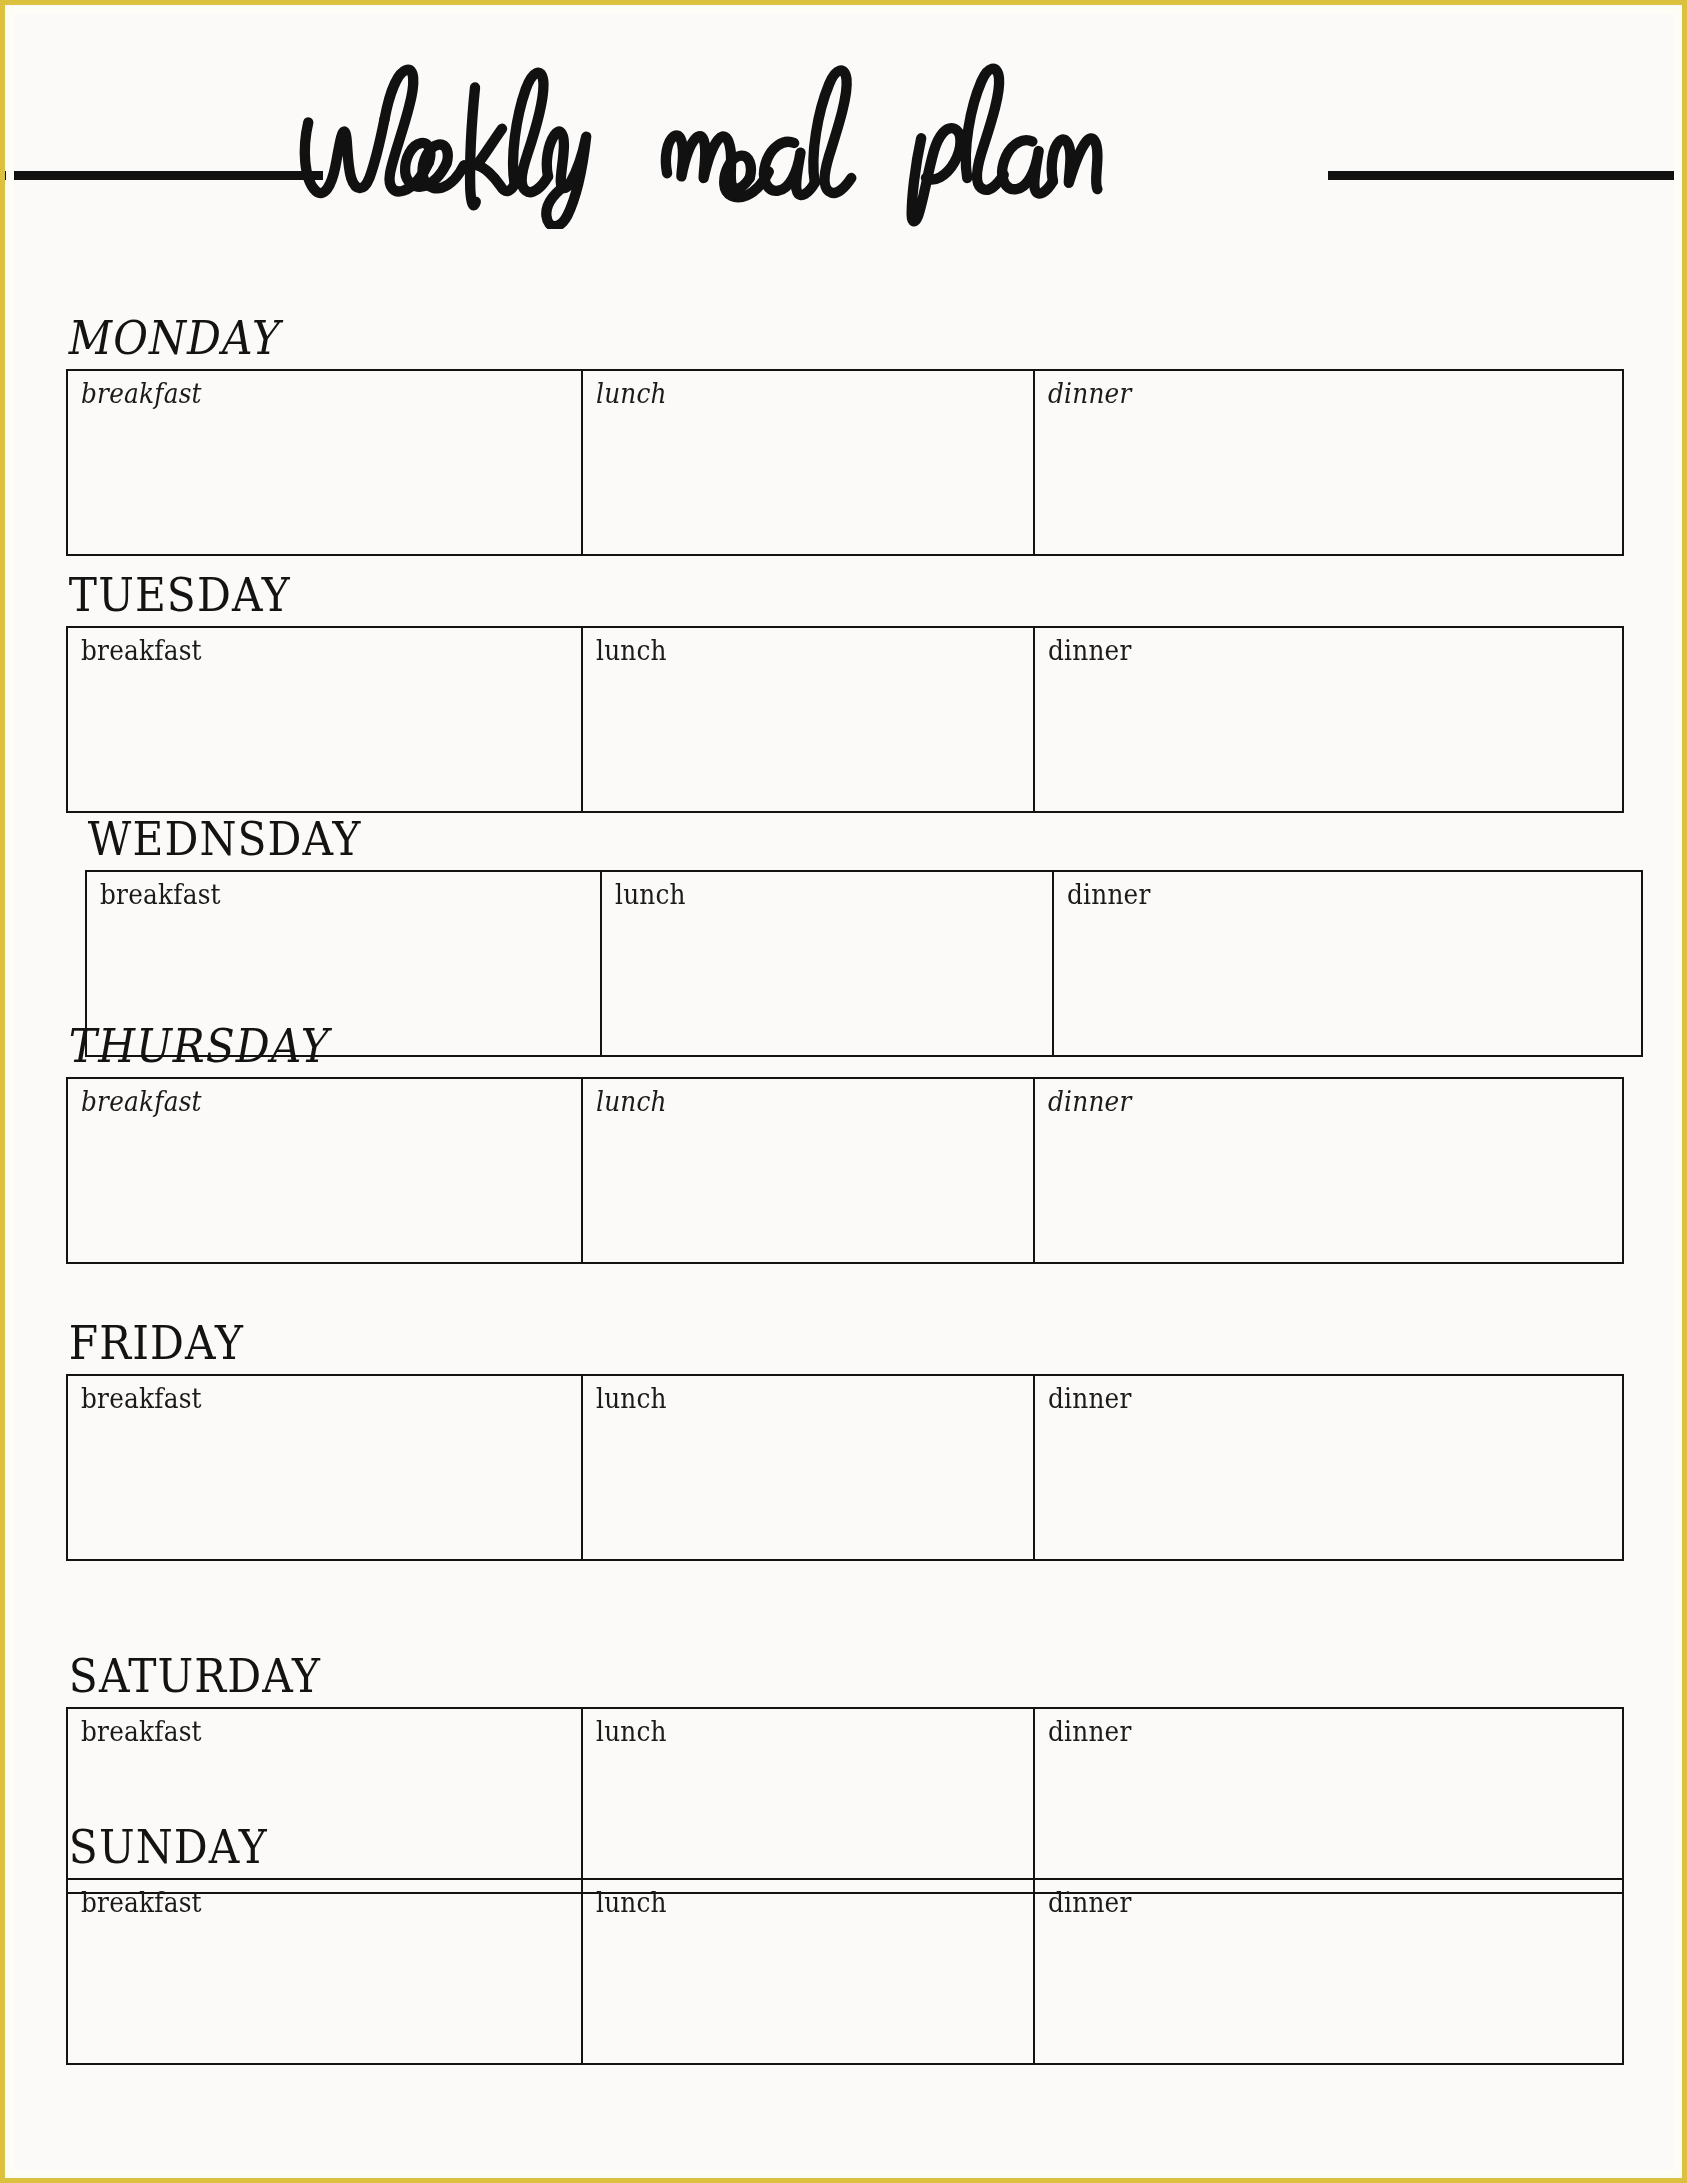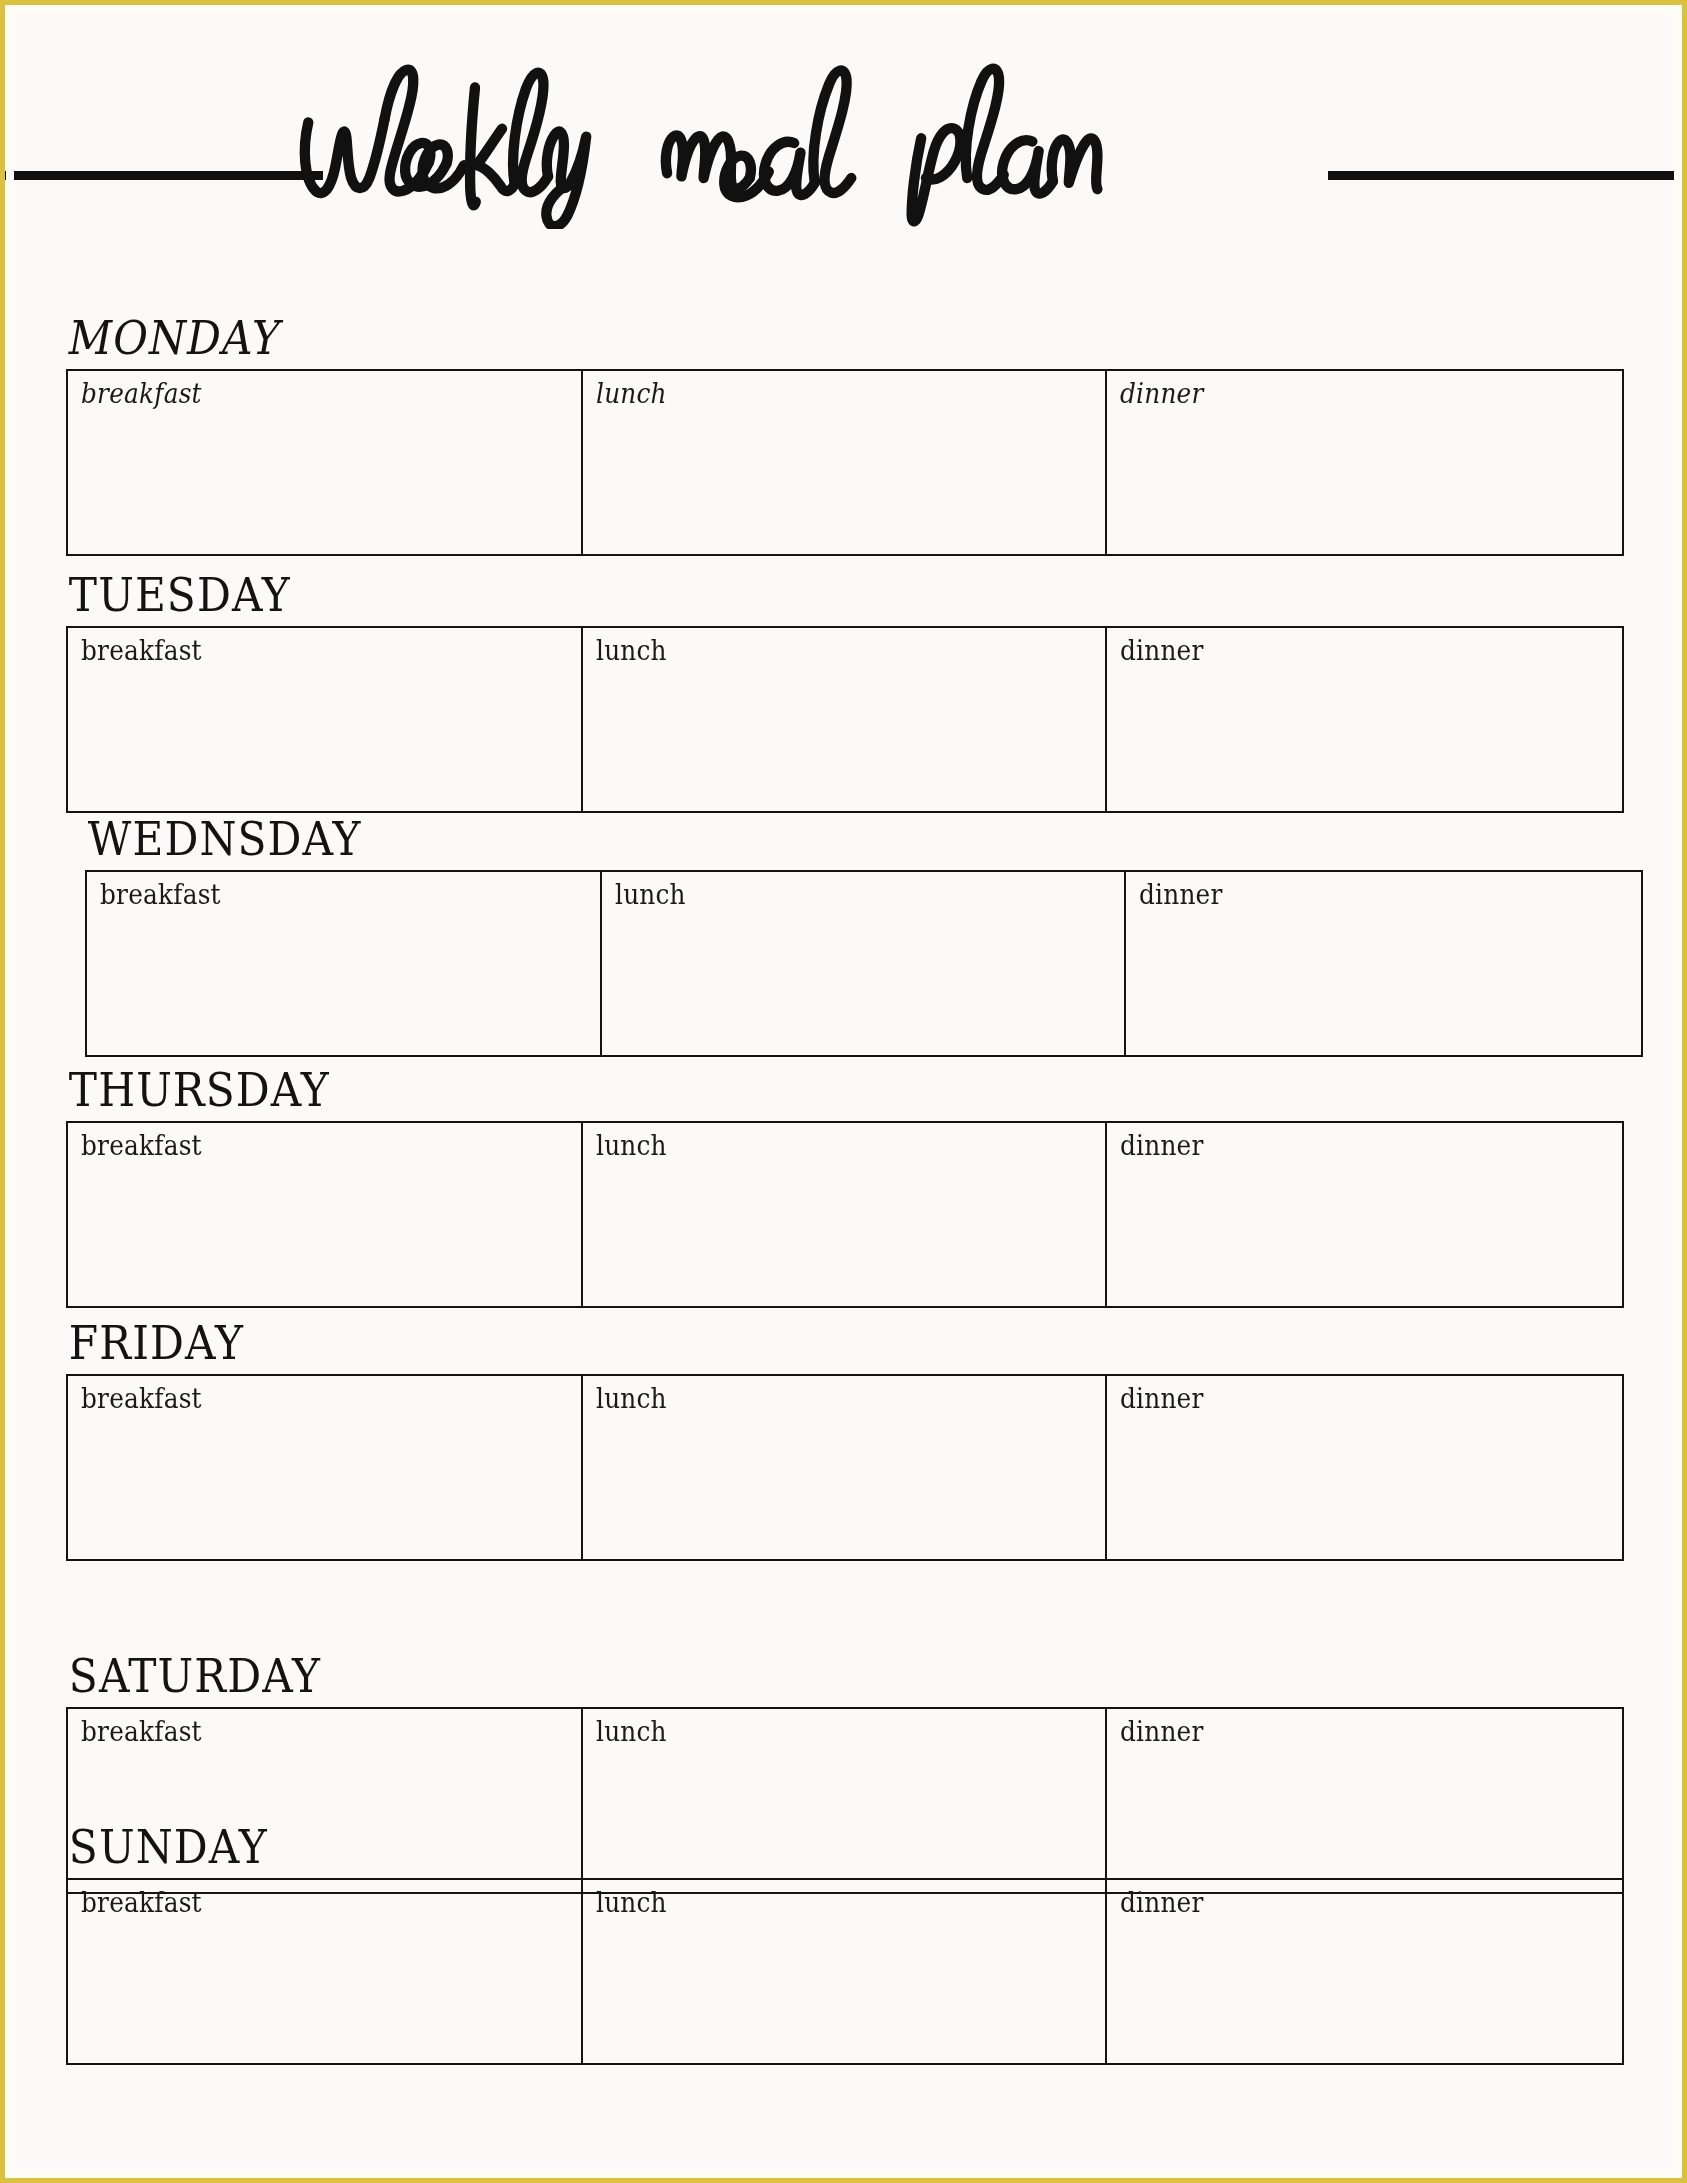--- a/index.html
+++ b/index.html
@@ -105,21 +105,21 @@
     background: transparent;
   }
   .meal-cell {
     box-sizing: border-box;
     height: 100%;
     position: relative;
     border-right: 2.4px solid #131313;
   }
   .meal-cell:last-child { border-right: none; }
   .cell-breakfast { width: 515px; }
-  .cell-lunch     { width: 524px; }
+  .cell-lunch     { width: 452px; }
   .cell-dinner    { flex: 1; }
 
   .meal-label {
     position: absolute;
     left: 12.7px;
     top: 6.4px;
     font-family: "DejaVu Serif", "Liberation Serif", serif;
     font-size: 27px;
     line-height: 33px;
     color: #1a1a1a;
@@ -222,21 +222,21 @@
         </div>
         <div class="meal-cell cell-lunch">
           <span class="meal-label">lunch</span>
         </div>
         <div class="meal-cell cell-dinner">
           <span class="meal-label">dinner</span>
         </div>
       </div>
     </div>
 
-    <div class="day-block" style="top:1065px;">
+    <div class="day-block" style="top:1021px;font-style:italic;">
       <div class="day-heading">THURSDAY</div>
       <div class="meal-table">
         <div class="meal-cell cell-breakfast">
           <span class="meal-label">breakfast</span>
         </div>
         <div class="meal-cell cell-lunch">
           <span class="meal-label">lunch</span>
         </div>
         <div class="meal-cell cell-dinner">
           <span class="meal-label">dinner</span>

